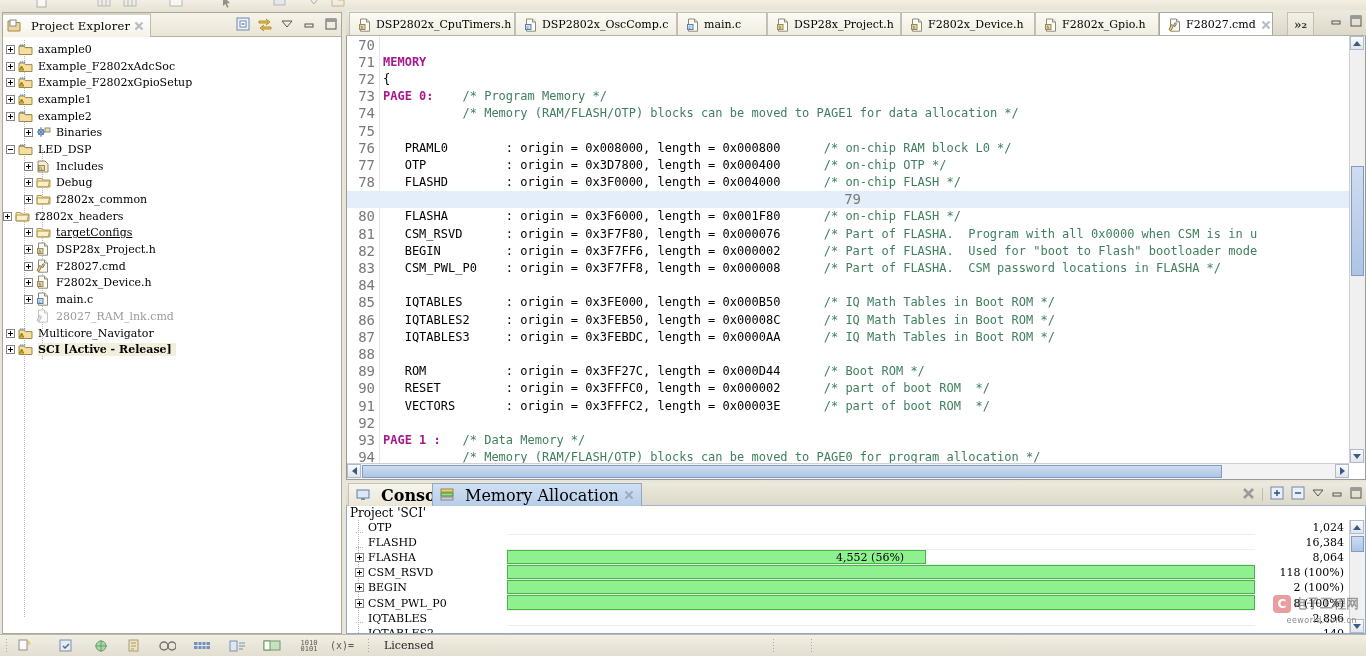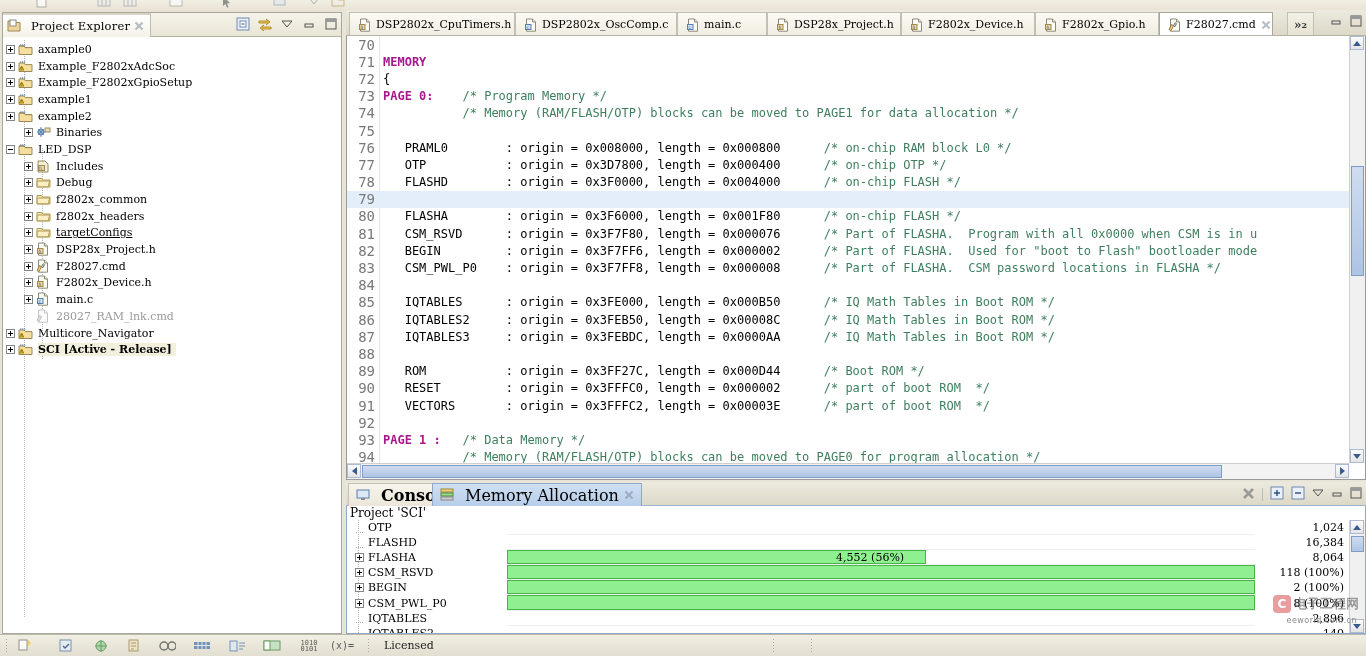--- a/index.html
+++ b/index.html
@@ -103,21 +103,21 @@
     position: absolute; left: 0; top: 26px; right: 0; bottom: 0;
     background: #ffffff; border: 1px solid #9a9a9a; border-top: none;
     overflow: hidden;
   }
   .code-scroll { position:absolute; left:0; top:0; right: 16px; bottom: 16px; overflow: hidden; }
   .gutter-bg { position:absolute; left:0; top:0; width: 32px; bottom:0; background: #fff; }
   .gutter-line { position:absolute; left:32px; top:0; bottom:0; width:1px; background:#e6e6e6; }
 
   .cline { position: relative; height: 17.2px; display: flex; align-items: center; white-space: pre;
            font-family: "DejaVu Sans Mono", monospace; font-size: 12px; }
-  .cline.hl { background: #e4edfa; }
+  .cline.hl { background: #e4edfa; flex-direction: column; }
   .lnum { width: 30px; text-align: right; padding-right: 2px; color: #787878; font-size: 14px;
           font-family: "DejaVu Sans Mono", monospace; flex:0 0 auto; }
   .ctext { padding-left: 6px; color: #000; }
   .kw { color: #a7178c; font-weight: bold; }
   .cm { color: #3f7f5f; }
 
   .vscroll { position:absolute; right:0; top:0; width:16px; bottom:16px; background:#f0f0f0;
              border-left:1px solid #cfcfcf; }
   .hscroll { position:absolute; left:0; right:16px; bottom:0; height:16px; background:#f3f3f3;
              border-top:1px solid #cfcfcf; }
@@ -384,21 +384,21 @@
           <div class="trow" style="padding-left: 21px;">
             <span class="twist plus"></span>
             <span class="ic">
               <svg width="15" height="14" viewBox="0 0 15 14">
                 <path d="M1 3.5h4.6l1.1 1.5H14v7H1z" fill="#f9e6ae" stroke="#b09a55"></path>
                 <path d="M1.2 6h12.4l-1.4 5.8H1.2z" fill="#fcefc8" stroke="#b09a55"></path>
               </svg>
             </span>
             <span class="tlabel ">f2802x_common</span>
           </div>
-          <div class="trow" style="padding-left: 21px;">
+          <div class="trow" style="">
             <span class="twist plus"></span>
             <span class="ic">
               <svg width="15" height="14" viewBox="0 0 15 14">
                 <path d="M1 3.5h4.6l1.1 1.5H14v7H1z" fill="#f9e6ae" stroke="#b09a55"></path>
                 <path d="M1.2 6h12.4l-1.4 5.8H1.2z" fill="#fcefc8" stroke="#b09a55"></path>
               </svg>
             </span>
             <span class="tlabel ">f2802x_headers</span>
           </div>
           <div class="trow" style="padding-left: 21px; text-decoration: underline;">

